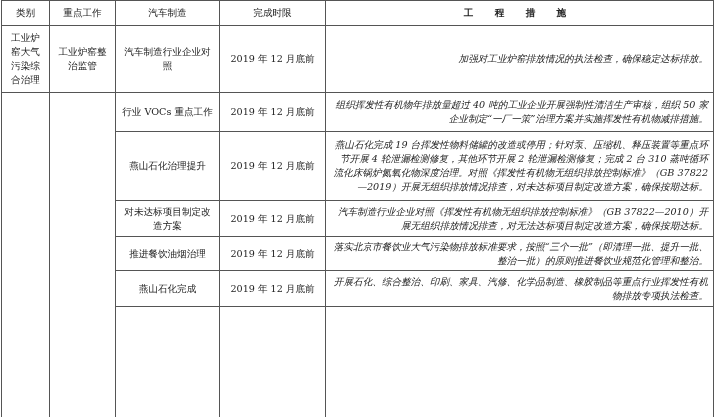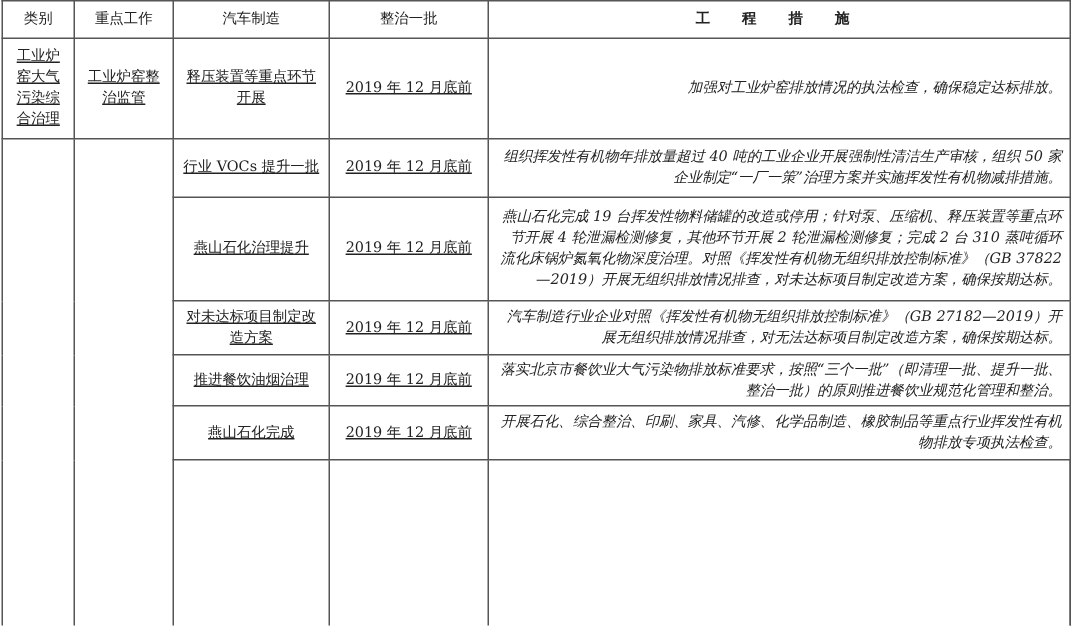--- a/index.html
+++ b/index.html
@@ -1,68 +1,68 @@
 <!DOCTYPE html>
 <html><head>
 <meta charset="utf-8">
 <style>
   html, body { margin: 0; padding: 0; background: #ffffff; }
   body { width: 714px; height: 417px; overflow: hidden; font-family: "DejaVu Serif", "Liberation Serif", serif; color: #222; }
   table { border-collapse: collapse; table-layout: fixed; width: 712px; margin-left: 1px; font-size: 9.6px; line-height: 1.45; }
   td, th { border: 1px solid #555; padding: 0 5px; vertical-align: middle; overflow: hidden; }
   th { font-weight: normal; text-align: center; height: 24px; font-family: "DejaVu Sans", "Liberation Sans", sans-serif; }
-  td.c { text-align: center; text-decoration: underline; }
+  td.c { text-align: center; }
   td.l { text-align: right; font-style: italic; }
   .measures-head { letter-spacing: 9px; font-weight: bold; }
   td.inner-top { border-top-color: #999; }
 </style>
 </head>
 <body>
 
 <table>
   <colgroup>
     <col style="width:48px">
     <col style="width:66px">
     <col style="width:104px">
     <col style="width:106px">
     <col style="width:388px">
   </colgroup>
   <thead>
     <tr>
       <th>类别</th>
       <th>重点工作</th>
       <th>汽车制造</th>
-      <th>整治一批</th>
+      <th>完成时限</th>
       <th class="measures-head">工 程 措 施</th>
     </tr>
   </thead>
   <tbody>
     <tr style="height:67px">
       <td class="c">工业炉窑大气污染综合治理</td>
       <td class="c">工业炉窑整治监管</td>
-      <td class="c">释压装置等重点环节开展</td>
+      <td class="c">汽车制造行业企业对照</td>
       <td class="c">2019 年 12 月底前</td>
       <td class="l">加强对工业炉窑排放情况的执法检查，确保稳定达标排放。</td>
     </tr>
     <tr style="height:39px">
       <td class="c" rowspan="7">VOCs 治理</td>
       <td class="c" rowspan="6">重点工业行业 VOCs 综合治理</td>
-      <td class="c">行业 VOCs 提升一批</td>
+      <td class="c">行业 VOCs 重点工作</td>
       <td class="c">2019 年 12 月底前</td>
       <td class="l">组织挥发性有机物年排放量超过 40 吨的工业企业开展强制性清洁生产审核，组织 50 家企业制定“一厂一策”治理方案并实施挥发性有机物减排措施。</td>
     </tr>
     <tr style="height:69px">
       <td class="c inner-top">燕山石化治理提升</td>
       <td class="c inner-top">2019 年 12 月底前</td>
       <td class="l inner-top">燕山石化完成 19 台挥发性物料储罐的改造或停用；针对泵、压缩机、释压装置等重点环节开展 4 轮泄漏检测修复，其他环节开展 2 轮泄漏检测修复；完成 2 台 310 蒸吨循环流化床锅炉氮氧化物深度治理。对照《挥发性有机物无组织排放控制标准》（GB 37822—2019）开展无组织排放情况排查，对未达标项目制定改造方案，确保按期达标。</td>
     </tr>
     <tr style="height:36px">
       <td class="c">对未达标项目制定改造方案</td>
       <td class="c">2019 年 12 月底前</td>
-      <td class="l">汽车制造行业企业对照《挥发性有机物无组织排放控制标准》（GB 27182—2019）开展无组织排放情况排查，对无法达标项目制定改造方案，确保按期达标。</td>
+      <td class="l">汽车制造行业企业对照《挥发性有机物无组织排放控制标准》（GB 37822—2010）开展无组织排放情况排查，对无法达标项目制定改造方案，确保按期达标。</td>
     </tr>
     <tr style="height:34px">
       <td class="c">推进餐饮油烟治理</td>
       <td class="c">2019 年 12 月底前</td>
       <td class="l">落实北京市餐饮业大气污染物排放标准要求，按照“三个一批”（即清理一批、提升一批、整治一批）的原则推进餐饮业规范化管理和整治。</td>
     </tr>
     <tr style="height:36px">
       <td class="c">燕山石化完成</td>
       <td class="c">2019 年 12 月底前</td>
       <td class="l">开展石化、综合整治、印刷、家具、汽修、化学品制造、橡胶制品等重点行业挥发性有机物排放专项执法检查。</td>

